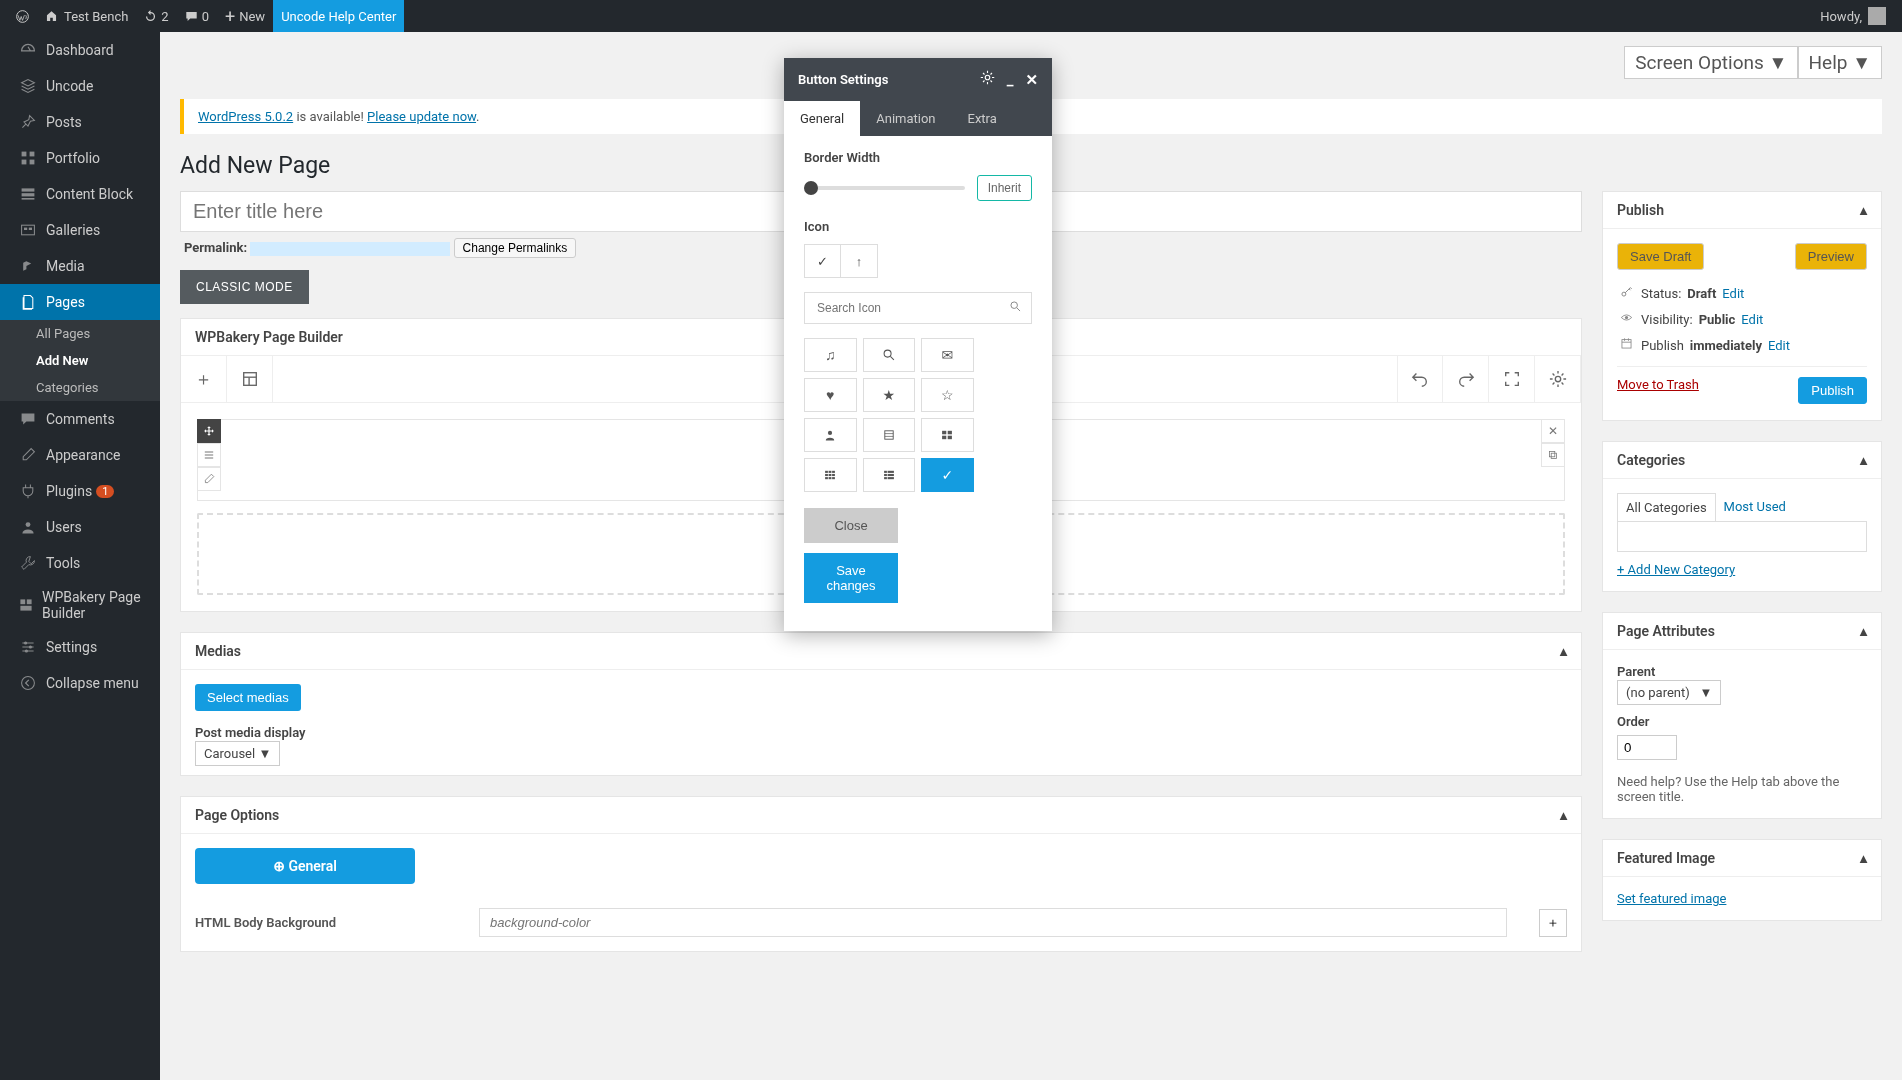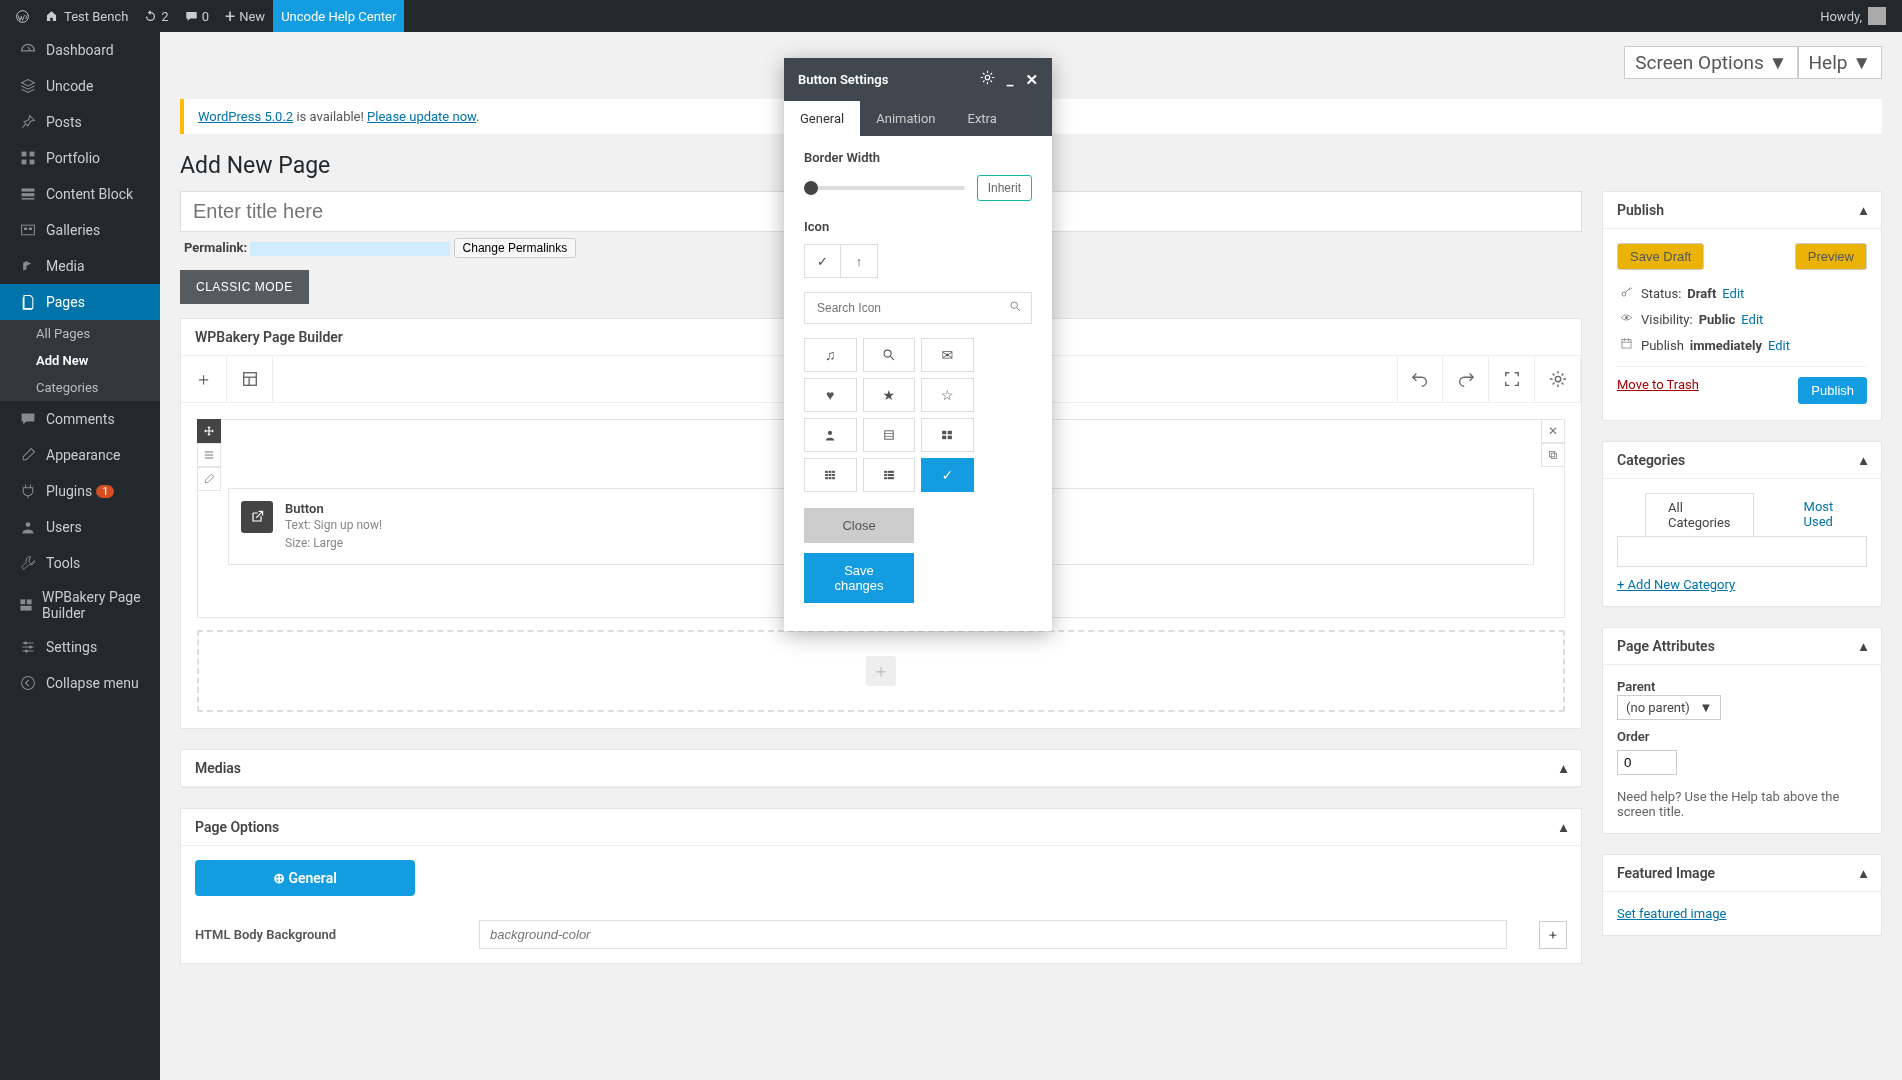--- a/index.html
+++ b/index.html
@@ -92,21 +92,21 @@
 
 .pub-row { font-size: 13px; padding: 5px 0; display: flex; align-items: center; gap: 6px; }
 .pub-row .ico { width: 18px; color: #888; text-align: center; }
 .pub-row a { color: #0073aa; }
 .pub-actions { display: flex; justify-content: space-between; padding: 10px 0 2px; border-top: 1px solid #eee; margin-top: 8px; }
 .button { border: 1px solid #ccc; background: #eab308; padding: 5px 12px; border-radius: 3px; font-size: 13px; color: #555; cursor:pointer; }
 .button-primary { background: #149ce0; border-color: #149ce0; color: #fff; }
 .trash-link { color: #a00; font-size: 13px; text-decoration: underline; cursor:pointer; }
 
 .cat-tabs { display: flex; border-bottom: 1px solid #ddd; font-size: 13px; }
-.cat-tabs .ct { padding: 6px 22px; border: 1px solid #ddd; margin-bottom: -1px; background: #fff; cursor:pointer;margin-left:28px; }
+.cat-tabs .ct { padding: 6px 8px; border: 1px solid #ddd; margin-bottom: -1px; background: #fff; cursor:pointer; }
 .cat-tabs .ct.inactive { border: none; background: transparent; color: #0073aa; }
 .cat-box { border: 1px solid #ddd; border-top: none; height: 30px; }
 .add-cat { color: #0073aa; text-decoration: underline; font-size: 13px; display: inline-block; margin-top: 10px; cursor:pointer; }
 
 
 .modal { position: fixed; left: 784px; top: 58px; width: 268px; background: #fff; box-shadow: 0 4px 20px rgba(0,0,0,0.3); z-index: 999; }
 .modal-header { background: #41474e; color: #fff; padding: 12px 14px; display: flex; align-items: center; font-size: 13px; font-weight: 600; }
 .modal-header .mh-spacer { flex: 1; }
 .modal-header .mh-ic { margin-left: 12px; font-size: 15px; cursor: pointer; }
 .modal-tabs { background: #41474e; display: flex; }
@@ -123,21 +123,21 @@
 .icon-picker-top .ip-btn { width: 36px; height: 32px; display: flex; align-items: center; justify-content: center; border-right: 1px solid #ddd; cursor:pointer; }
 .icon-picker-top .ip-btn:last-child { border-right: none; }
 .icon-search-wrap { border: 1px solid #ddd; display: flex; align-items: center; margin-bottom: 14px; }
 .icon-search-wrap input { flex: 1; border: none; padding: 8px 12px; font-size: 12px; outline: none; }
 .icon-search-wrap .sic { width: 32px; text-align: center; color: #888; }
 .icon-grid { display: grid; grid-template-columns: repeat(4, 1fr); gap: 6px; }
 .icon-cell { border: 1px solid #ddd; height: 34px; display: flex; align-items: center; justify-content: center; font-size: 14px; color: #555; cursor: pointer; }
 .icon-cell.selected { background: #149ce0; color: #fff; border-color: #149ce0; }
 
 .modal-footer { padding: 12px 20px 18px; }
-.modal-footer .btn-block { display: block; width: 110px; text-align: center; padding: 10px 16px; font-size: 13px; margin-bottom: 10px; border: none; cursor: pointer; }
+.modal-footer .btn-block { display: block; width: 94px; text-align: center; padding: 10px 16px; font-size: 13px; margin-bottom: 10px; border: none; cursor: pointer; }
 .close-btn { background: #ccc; color: #555; }
 .save-btn { background: #149ce0; color: #fff; }
 
 svg { width: 1em; height: 1em; fill: currentColor; }
 </style>
 </head>
 <body>
 
 <div class="adminbar">
   <a class="ab-item">
@@ -410,52 +410,45 @@
             <div class="vc-row-controls-right">
               <div class="rc">✕</div>
               <div class="rc">
                   <svg viewBox="0 0 20 20">
                     <rect x="4" y="4" width="9" height="9" fill="none" stroke="currentColor" stroke-width="1.3"></rect>
                     <rect x="7" y="7" width="9" height="9" fill="none" stroke="currentColor" stroke-width="1.3"></rect>
                   </svg>
                 </div>
             </div>
             <div class="vc-row-top">＋</div>
-            <div class="vc-element">
-              <div class="el-icon">
-                  <svg viewBox="0 0 20 20">
-                    <path d="M5 5 H11 M5 5 V15 H15 V9 M12 3 H17 V8 M17 3 L9 11" fill="none" stroke="currentColor" stroke-width="1.5"></path>
-                  </svg>
-                </div>
-              <div class="el-body">
-                <div class="el-title">Button</div>
-                <div class="el-meta">Text: Sign up now!</div>
-                <div class="el-meta">Size: Large</div>
-              </div>
-            </div>
             <div class="vc-row-bottom">
               <span class="ic">＋</span>
               <span class="ic"><svg viewBox="0 0 20 20" style="width:14px">
                     <path d="M14 2 L18 6 L8 16 L4 16 L4 12 Z" fill="none" stroke="currentColor" stroke-width="1.3"></path>
                   </svg></span>
               <span class="ic">✕</span>
             </div>
           </div>
           <div class="vc-addrow">
             <span class="pbtn">＋</span>
           </div>
         </div>
       </div>
 
       
       <div class="postbox">
         <div class="hndle">
             <span>Medias</span>
             <span>▴</span>
           </div>
+        <div class="inside">
+          <button class="select-medias">Select medias</button>
+          <div class="field-label">Post media display</div>
+          <span class="select-control"><span>Carousel</span> ▼</span>
+        </div>
       </div>
 
       
       <div class="postbox">
         <div class="hndle">
             <span>Page Options</span>
             <span>▴</span>
           </div>
         <div class="inside">
           <div class="po-tabs">

